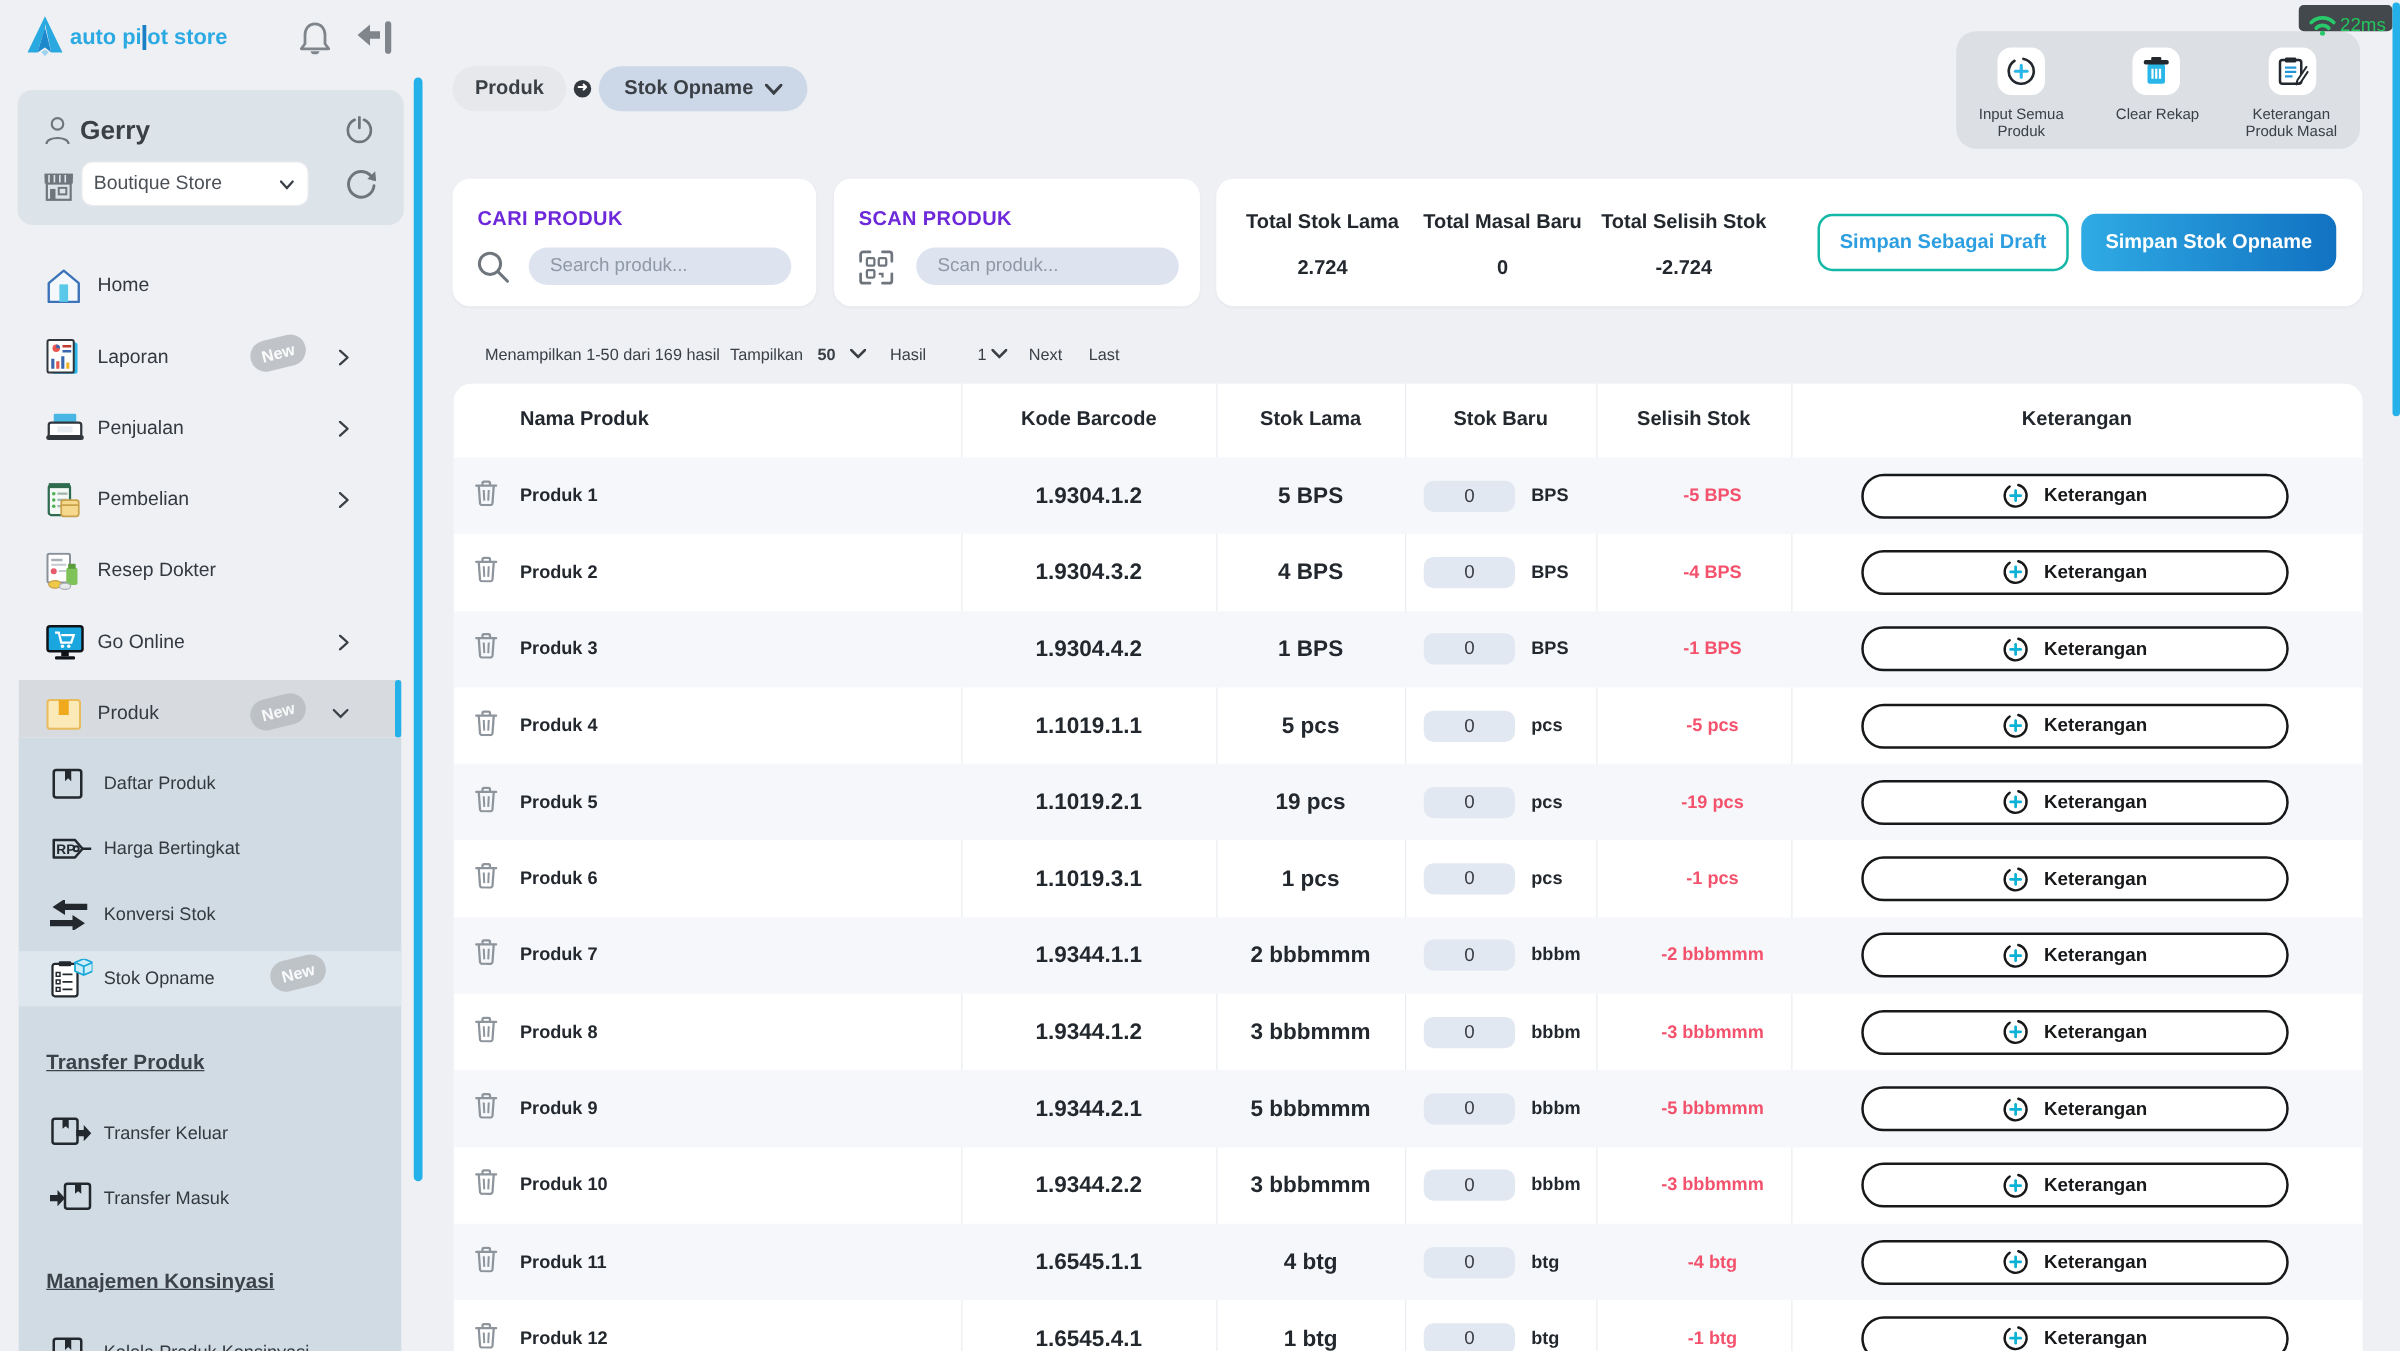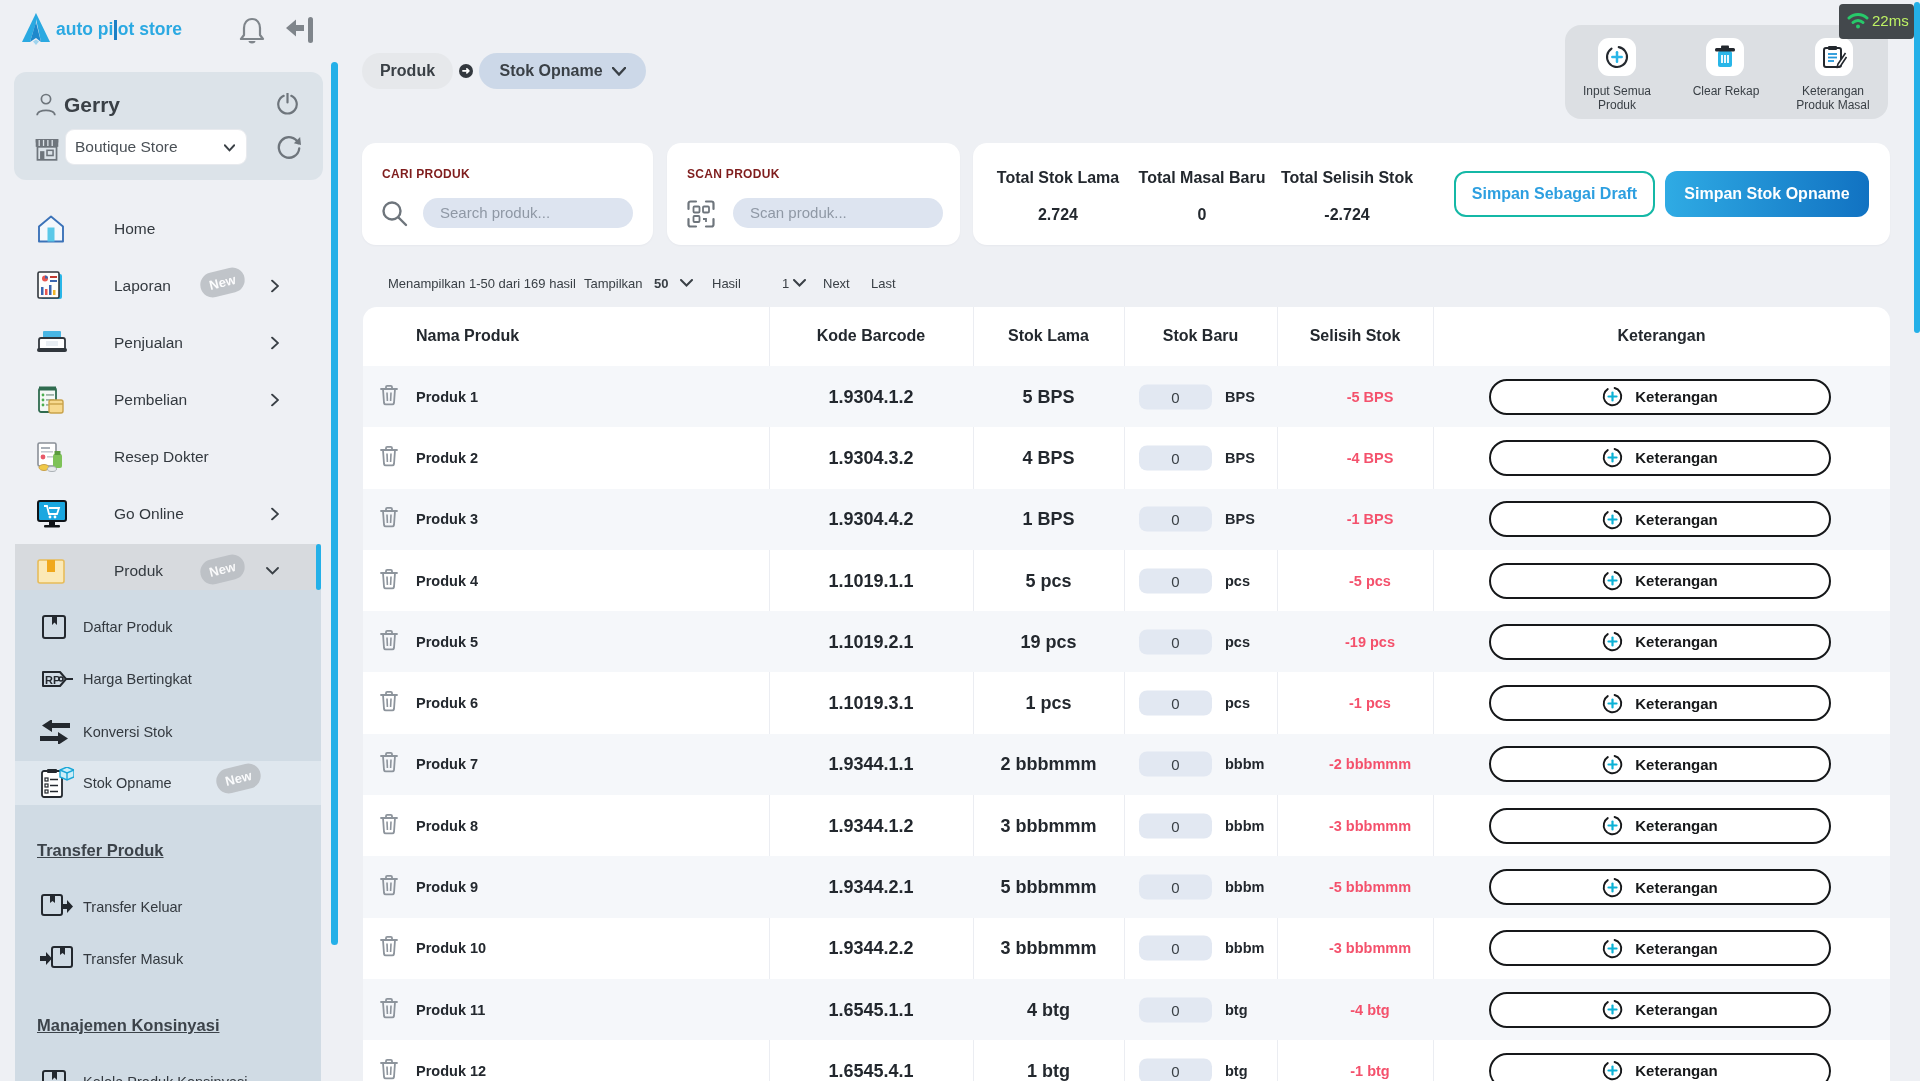--- a/index.html
+++ b/index.html
@@ -12,21 +12,21 @@
   .logo-text { position:absolute; left:56px; top:19px; font-size:17.5px; font-weight:700; color:#2ba9e2; letter-spacing:0px; }
   .cursorbar { display:inline-block; width:2.5px; height:20px; background:#1b7fc6; vertical-align:-5px; margin:0 1px; }
   .topicons { position:absolute; left:238px; top:15px; }
 
   #usercard { position:absolute; left:14px; top:72px; width:309px; height:108px; background:#dce3e9; border-radius:12px; }
   #usercard .uname { position:absolute; left:50px; top:21px; font-size:21px; font-weight:700; color:#3a4046; }
   #usercard .sel { position:absolute; left:51px; top:57px; width:182px; height:36px; background:#fff; border-radius:9px; border:1px solid #e8eaee; font-size:15.5px; color:#4a5056; line-height:34px; padding-left:9px; }
 
   .mitem { position:absolute; left:0; width:321px; height:57px; }
   .mitem .ic { position:absolute; left:36px; top:50%; transform:translateY(-50%); }
-  .mitem .lbl { position:absolute; left:78px; top:50%; transform:translateY(-50%); font-size:15.5px; color:#33393f;margin-left:36px; }
+  .mitem .lbl { position:absolute; left:78px; top:50%; transform:translateY(-50%); font-size:15.5px; color:#33393f; }
   .mitem .chev { position:absolute; right:42px; top:50%; transform:translateY(-50%); }
   .newbadge { position:absolute; width:45px; height:25px; background:#b9bdc2; border-radius:13px; transform:rotate(-14deg); color:#fff; font-size:13px; font-weight:700; text-align:center; line-height:26px; opacity:0.85; }
 
   #submenu { position:absolute; left:15px; top:590px; width:306px; height:491px; background:#d0dbe4; }
   .smitem { position:absolute; left:0; width:306px; height:52px; }
   .smitem .ic { position:absolute; left:25px; top:50%; transform:translateY(-50%); }
   .smitem .lbl { position:absolute; left:68px; top:50%; transform:translateY(-50%); font-size:14.5px; color:#33393f; }
   .sechead { position:absolute; left:22px; font-size:16.5px; font-weight:700; color:#3c434a; text-decoration:underline; }
 
   #produkrow { position:absolute; left:15px; top:544px; width:306px; height:46px; background:#d7dade; }
@@ -37,28 +37,28 @@
   
   .crumb { position:absolute; top:53px; height:36px; border-radius:18px; font-weight:700; font-size:16px; color:#3a4046; display:flex; align-items:center; justify-content:center; }
   #crumb1 { left:362px; width:91px; background:#e6e8eb; }
   #crumb2 { left:479px; width:167px; background:#ccd8e8; }
   #crumbarrow { position:absolute; left:459px; top:64px; width:14px; height:14px; border-radius:50%; background:#33383e; color:#fff; font-size:10px; text-align:center; line-height:14px; font-weight:700; }
 
   #actionpanel { position:absolute; left:1565px; top:25px; width:323px; height:94px; background:#dcdfe3; border-radius:16px; }
   .actbtn { position:absolute; top:13px; width:38px; height:38px; background:#fff; border-radius:11px; display:flex; align-items:center; justify-content:center; }
   .actlbl { position:absolute; top:60px; width:110px; text-align:center; font-size:12px; color:#3a4046; line-height:13.5px; }
 
-  #pingbadge { position:absolute; left:1839px; top:4px; width:75px; height:35px; background:#43484c; border-radius:4px; color:#bef264; font-size:15px; font-weight:400; }
+  #pingbadge { position:absolute; left:1839px; top:4px; width:75px; height:21px; background:#43484c; border-radius:4px; color:#22c55e; font-size:15px; font-weight:400; }
   #pingbadge span { position:absolute; left:33px; top:8px; }
 
   .card { position:absolute; top:143px; height:102px; background:#fff; border-radius:14px; box-shadow:0 1px 2px rgba(40,50,70,0.04); }
   #card-cari { left:362px; width:291px; }
   #card-scan { left:667px; width:293px; }
   #card-stats { left:973px; width:917px; }
-  .cardtitle { position:absolute; left:20px; top:24px; font-size:12px; font-weight:700; color:#7f1d1d; letter-spacing:0.3px; }
+  .cardtitle { position:absolute; left:20px; top:24px; font-size:16px; font-weight:700; color:#6d28d9; letter-spacing:0.3px; }
   .srchinput { position:absolute; top:55px; width:210px; height:30px; background:#dde4f0; border-radius:15px; color:#8f98a5; font-size:15px; line-height:30px; padding-left:17px; }
 
   .statlbl { position:absolute; top:26px; font-size:16px; font-weight:700; color:#23282e; width:160px; text-align:center; }
   .statval { position:absolute; top:63px; font-size:16px; font-weight:700; color:#23282e; width:160px; text-align:center; }
   #btn-draft { position:absolute; left:1454px; top:171px; width:201px; height:46px; border:2px solid #14b8a6; border-radius:12px; background:#fff; color:#2d9fe0; font-size:16px; font-weight:700; display:flex; align-items:center; justify-content:center; }
   #btn-save { position:absolute; left:1665px; top:171px; width:204px; height:46px; border-radius:12px; background:linear-gradient(90deg,#2fabe4,#1172c2); color:#fff; font-size:16px; font-weight:700; display:flex; align-items:center; justify-content:center; }
 
   #pagerow { position:absolute; left:388px; top:276px; height:16px; font-size:13px; color:#3a4046; }
   #pagerow span { white-space:nowrap; }
 

